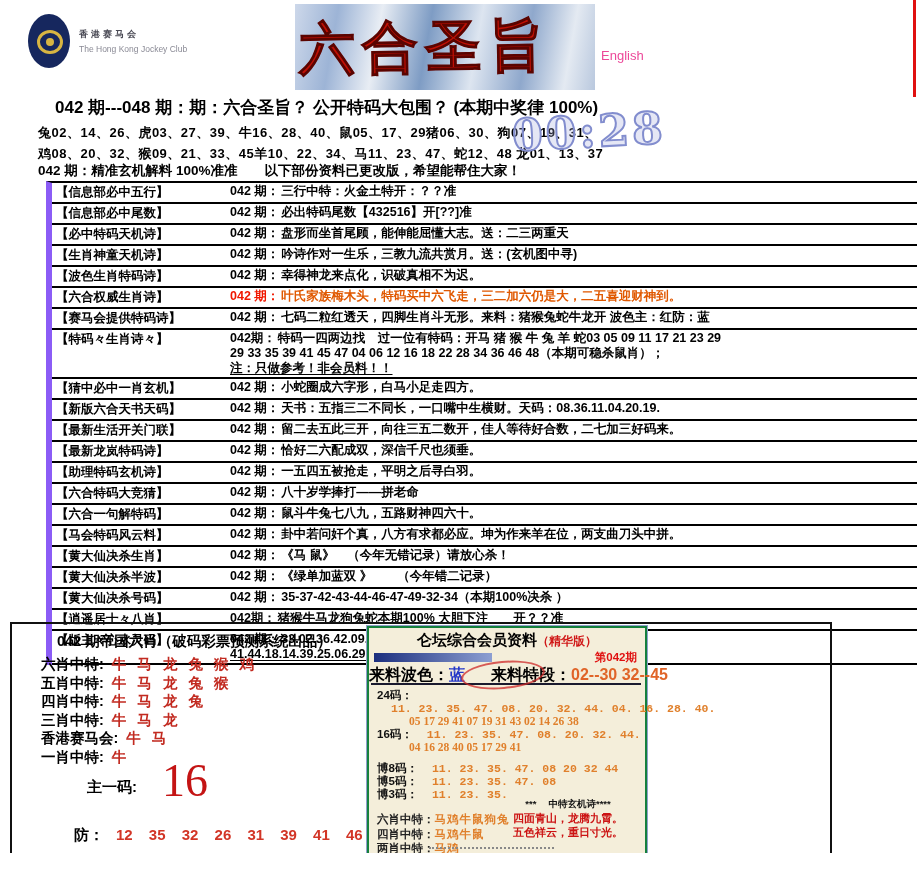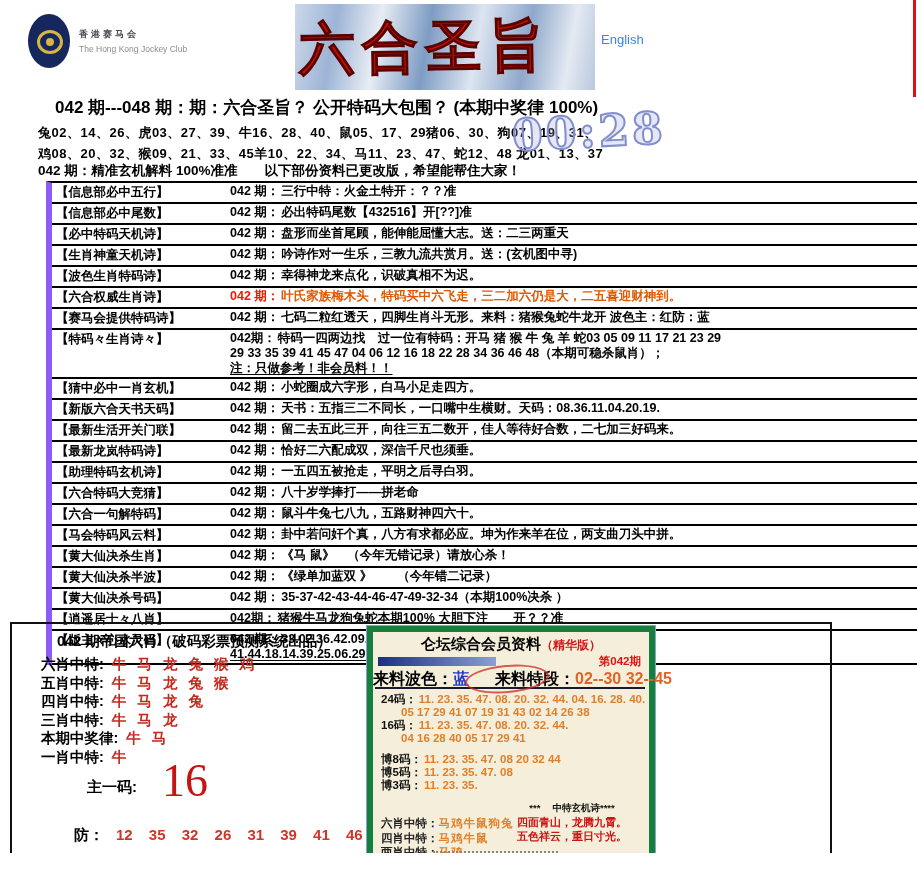--- a/index.html
+++ b/index.html
@@ -11,21 +11,21 @@
   .logo-oval{width:42px;height:54px;background:#16275e;border-radius:50%;position:relative;flex:0 0 auto;}
   .logo-core{position:absolute;left:9px;top:16px;width:20px;height:18px;border:3px solid #d8b542;border-radius:50%;}
   .logo-core:after{content:"";position:absolute;left:6px;top:5px;width:8px;height:8px;background:#d8b542;border-radius:50%;}
   .logo-cn{font-size:9px;color:#4a4a55;letter-spacing:3px;font-weight:bold;}
   .logo-en{font-size:8.5px;color:#8a8a95;margin-top:3px;}
   .banner{position:absolute;left:295px;top:4px;width:300px;height:86px;
     background:linear-gradient(100deg,#cdd8ea 0%,#9db4d6 14%,#e8edf4 28%,#7e9cc4 44%,#dde5f0 60%,#8fa8cc 76%,#e4eaf2 90%,#b9c8de 100%);}
   .banner-title{position:absolute;left:4px;top:6px;font-family:"DejaVu Serif","Liberation Serif",serif;
     font-weight:bold;font-size:56px;line-height:72px;color:#c01005;letter-spacing:7px;
     -webkit-text-stroke:1px #5a0400;transform:rotate(-1deg);white-space:nowrap;}
-  .english{position:absolute;left:601px;top:32px;font-size:13px;color:#3b82f6;text-decoration:none;}
+  .english{position:absolute;left:601px;top:48px;font-size:13px;color:#ec4899;text-decoration:none;}
   .red-edge{position:absolute;right:1px;top:0;width:3px;height:97px;background:#e01010;}
 
   
   .headline{position:absolute;left:55px;top:96px;font-size:17px;font-weight:bold;white-space:nowrap;}
   .zline{position:absolute;left:38px;font-size:13px;font-weight:bold;white-space:nowrap;letter-spacing:.5px;}
   .zline1{top:124px;}
   .zline2{top:145px;}
   .watermark{position:absolute;left:512px;top:106px;z-index:5;font-family:"DejaVu Serif",serif;
     font-size:44px;font-weight:bold;letter-spacing:3px;color:rgba(160,170,220,.28);
     -webkit-text-stroke:2px #828dce;transform:rotate(-3deg);}
@@ -50,35 +50,35 @@
   .bzlabel{color:#000;margin-right:8px;}
   .bzval{color:#c22a20;word-spacing:7px;}
   .main-label{position:absolute;left:75px;top:154px;font-size:15px;font-weight:bold;}
   .main-code{position:absolute;left:150px;top:130px;font-size:46px;color:#c41414;
     font-family:"Liberation Serif","DejaVu Serif",serif;}
   .guard{position:absolute;left:62px;top:202px;font-size:15px;font-weight:bold;white-space:nowrap;}
   .guard-nums{color:#d23526;margin-left:12px;word-spacing:12px;}
 
   
   .inset{position:absolute;left:355px;top:2px;width:276px;height:226px;background:#f4eeda;
-    border:6px solid #15803d;outline:1px solid #8fa0cc;}
+    border:2px solid #15803d;outline:1px solid #8fa0cc;}
   .ititle{position:absolute;left:0;top:3px;width:100%;text-align:center;font-size:15px;font-weight:bold;white-space:nowrap;}
   .ititle .suffix{color:#d01818;font-size:12px;}
   .ibar{position:absolute;left:5px;top:25px;width:118px;height:9px;background:linear-gradient(90deg,#1c2f7e,#8d9fd2);}
   .iissue{position:absolute;right:8px;top:22px;color:#e01010;font-size:11.5px;font-weight:bold;}
   .iwave{position:absolute;left:0;top:37px;width:100%;text-align:center;font-size:16px;font-weight:bold;white-space:nowrap;}
   .wave-val{color:#2438c8;margin-right:26px;}
   .range-val{color:#e06428;}
   .istamp{position:absolute;left:92px;top:33px;width:80px;height:24px;border:2px solid rgba(205,40,40,.75);
     border-radius:50%;transform:rotate(-5deg);z-index:3;}
   .isep{position:absolute;left:2px;top:55px;width:270px;border-top:2px solid #1a1a2e;}
   .icodes{position:absolute;left:8px;top:61px;font-size:11.5px;font-weight:bold;line-height:13px;}
   .crow .clabel{color:#111;}
-  .cv1{color:#e0802c;margin-left:2px;white-space:nowrap;}
-  .cv2{color:#e0802c;margin-left:20px;white-space:nowrap;}
+  .cv1{color:#e0802c;margin-left:14px;white-space:nowrap;font-family:Liberation Mono, monospace;}
+  .cv2{color:#e0802c;margin-left:32px;white-space:nowrap;font-family:Liberation Serif, serif;}
   .gap{margin-top:8px;}
   .izods{position:absolute;left:8px;top:184px;font-size:11.5px;font-weight:bold;line-height:14.5px;}
   .zlabel{color:#222;}
   .zval{color:#e0802c;letter-spacing:1px;}
   .ipoem{position:absolute;left:128px;top:170px;width:142px;text-align:center;}
   .ipoem-h{font-size:9.5px;font-weight:bold;color:#111;}
   .ipoem-l{font-size:11px;font-weight:bold;color:#cc1414;line-height:14px;}
   .idash{position:absolute;left:60px;bottom:5px;width:125px;border-bottom:2px dotted #888;}
 
   .footline{position:absolute;left:0;top:866px;width:917px;height:2px;background:#b8cbe4;}
@@ -298,21 +298,21 @@
 
         <div class="bzrow">
           <span class="bzlabel">四肖中特:</span><span class="bzval">牛 马 龙 兔</span>
         </div>
 
         <div class="bzrow">
           <span class="bzlabel">三肖中特:</span><span class="bzval">牛 马 龙</span>
         </div>
 
         <div class="bzrow">
-          <span class="bzlabel">本期中奖律:</span><span class="bzval">牛 马</span>
+          <span class="bzlabel">香港赛马会:</span><span class="bzval">牛 马</span>
         </div>
 
         <div class="bzrow">
           <span class="bzlabel">一肖中特:</span><span class="bzval">牛</span>
         </div>
       </div>
 
     <div class="main-label">主一码:</div>
     <div class="main-code">16</div>
     <div class="guard">

